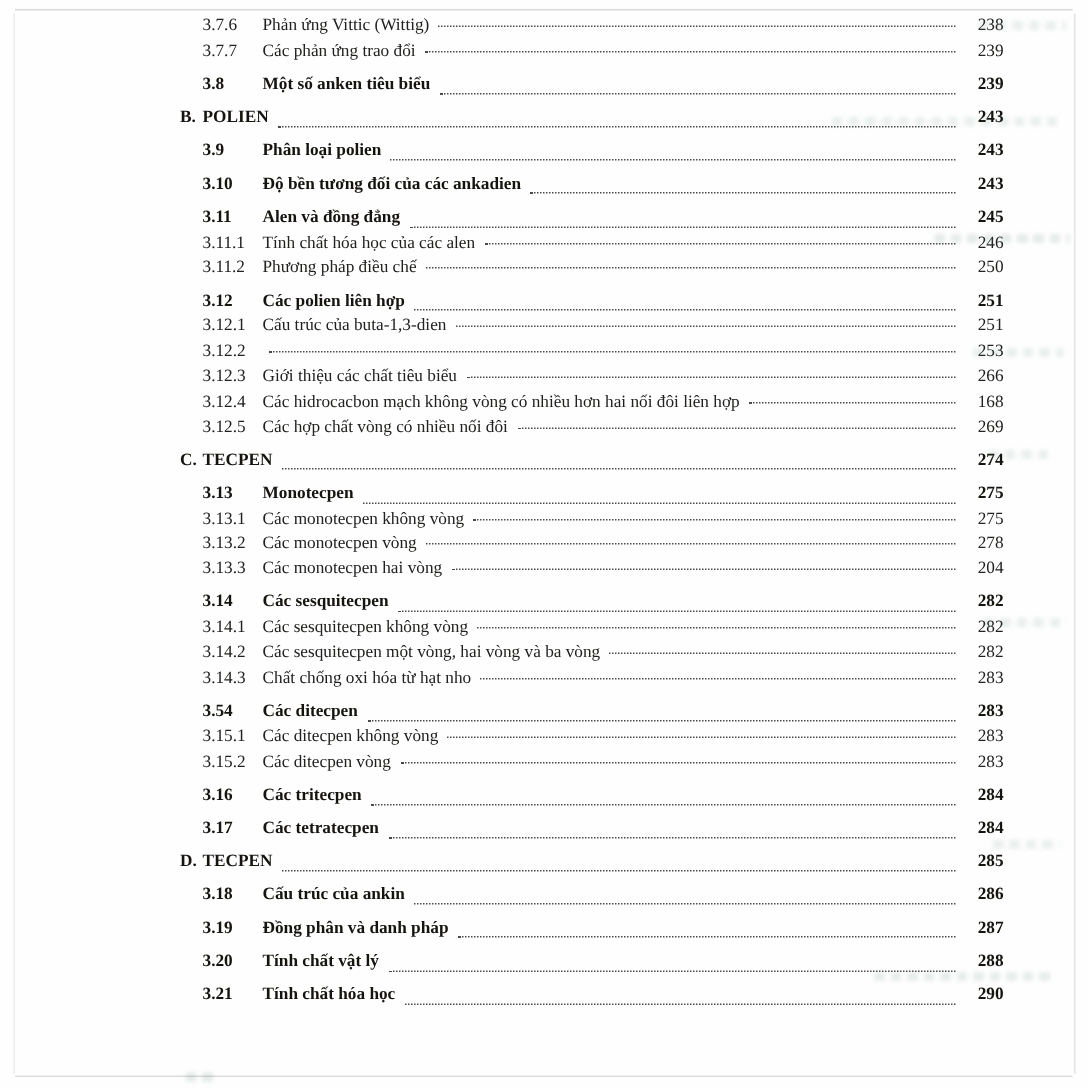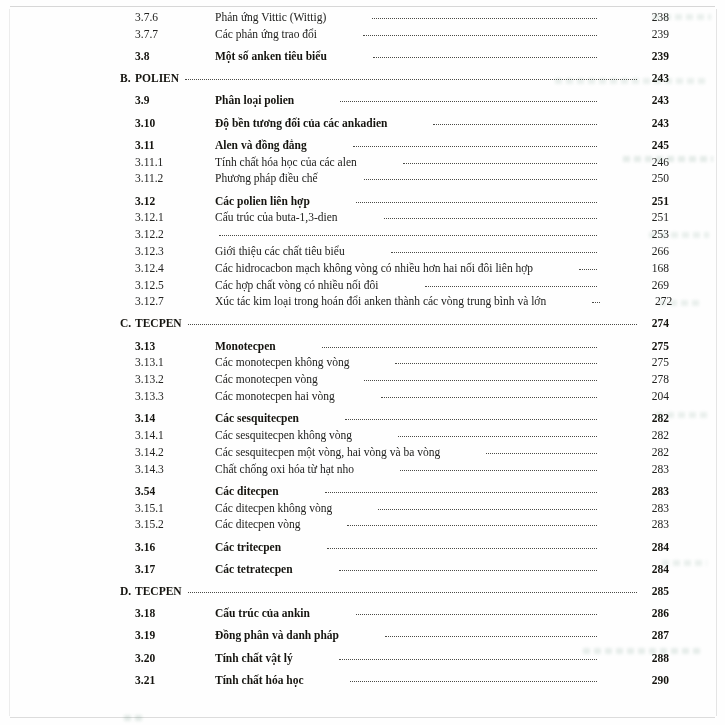--- a/index.html
+++ b/index.html
@@ -30,22 +30,22 @@
     right: 56px;
   }
   .row {
     display: flex;
     align-items: baseline;
     line-height: 16.8px;
     font-size: 11.5px;
     color: #21211f;
     white-space: nowrap;
   }
-  .row.main, .row.section { margin-top: 5.4px; font-weight: bold; color: #15140f; }
-  .row.sub, .row.main { padding-left: 17px; gap: 40px; }
+  .row.main, .row.section { margin-top: 5.4px; font-weight: bold; color: #15140f; align-items: flex-end; }
+  .row.sub, .row.main { padding-left: 17px; }
   .row.section { padding-left: 2px; }
   .num   { flex: 0 0 auto; width: 40px; }
   .row.section .num { width: 15px; }
   .title { flex: 0 0 auto; padding-right: 2px; }
   .leader {
     flex: 1 1 auto;
     min-width: 8px;
     margin: 0 4px 0 4px;
     border-bottom: 1.5px dotted #4a4a46;
     transform: translateY(-2px);
@@ -168,26 +168,20 @@
         <span class="title">Các hidrocacbon mạch không vòng có nhiều hơn hai nối đôi liên hợp</span>
         <span class="leader"></span>
         <span class="pageno">168</span>
       </div>
       <div class="row sub">
         <span class="num">3.12.5</span>
         <span class="title">Các hợp chất vòng có nhiều nối đôi</span>
         <span class="leader"></span>
         <span class="pageno">269</span>
       </div>
-      <div class="row sub">
-        <span class="num">3.12.7</span>
-        <span class="title">Xúc tác kim loại trong hoán đổi anken thành các vòng trung bình và lớn</span>
-        <span class="leader"></span>
-        <span class="pageno">272</span>
-      </div>
       <div class="row section">
         <span class="num">C.</span>
         <span class="title">TECPEN</span>
         <span class="leader"></span>
         <span class="pageno">274</span>
       </div>
       <div class="row main">
         <span class="num">3.13</span>
         <span class="title">Monotecpen</span>
         <span class="leader"></span>

